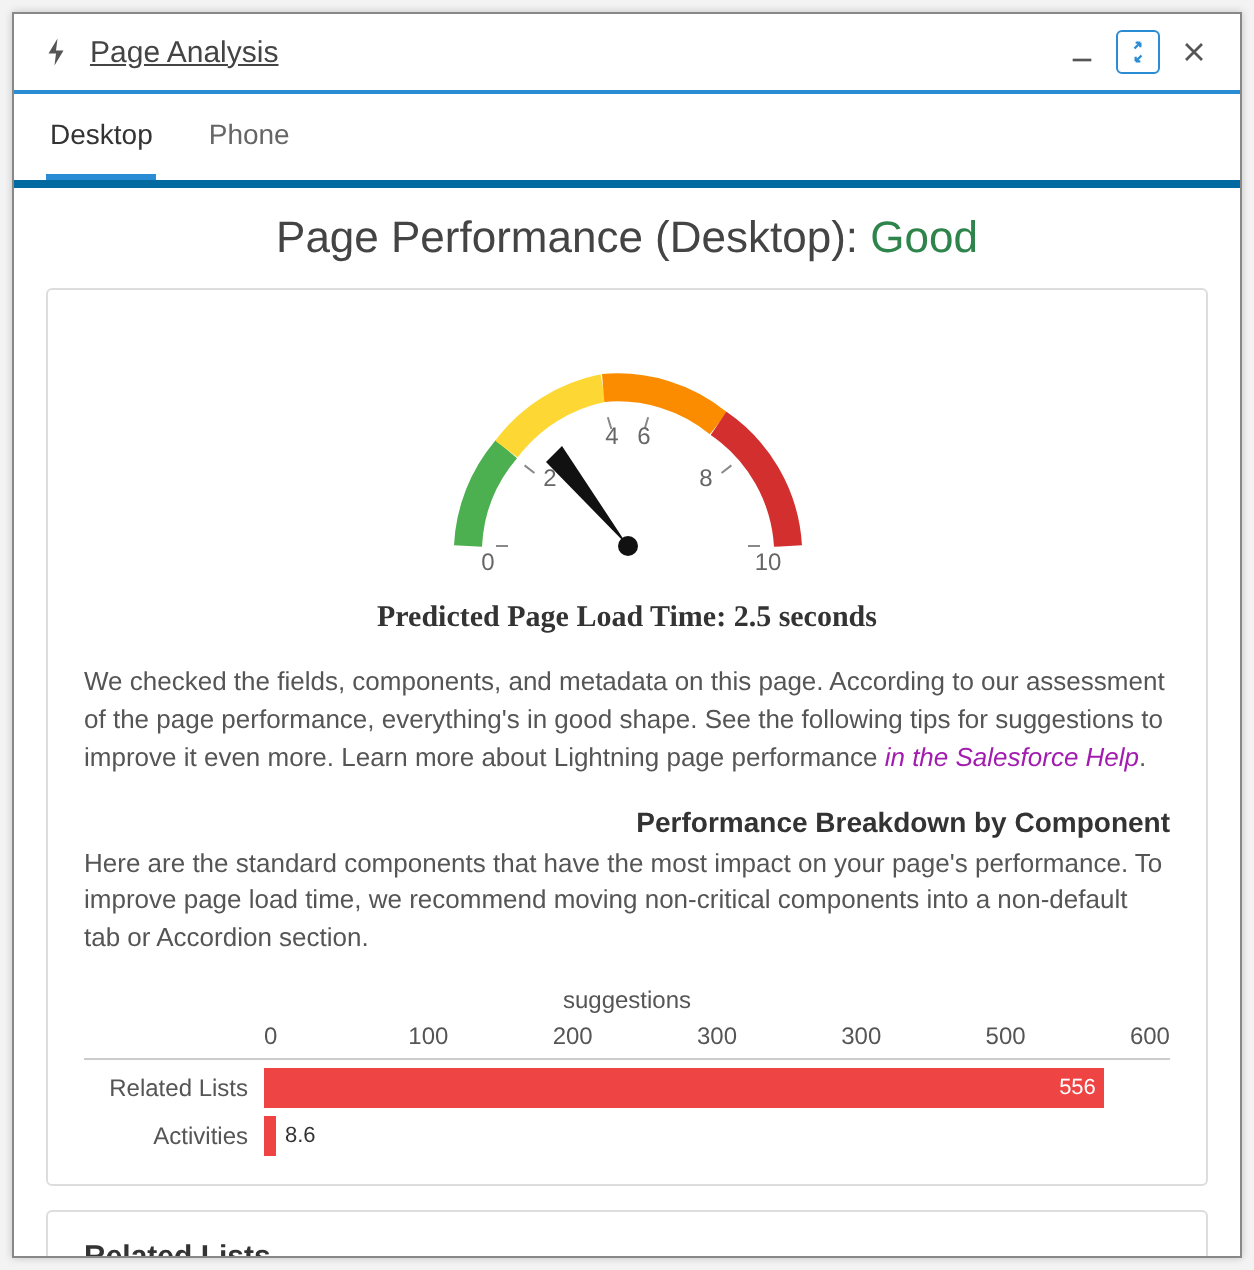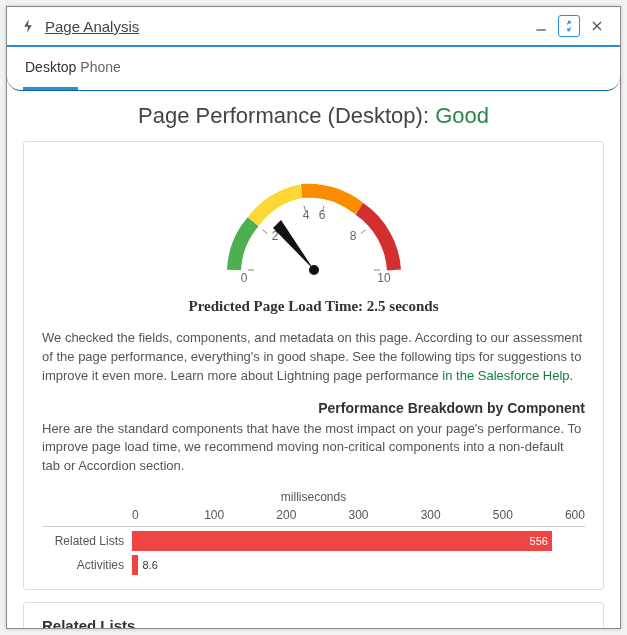--- a/index.html
+++ b/index.html
@@ -50,22 +50,22 @@
       color: #555;
       border-radius: 3px;
     }
     .win-btn.box {
       border: 1px solid #2a8cd4;
       color: #2a8cd4;
     }
     .tabs {
       display: flex;
       padding: 0 16px;
-      border-bottom: 1px solid #0369a1;
-      border-radius: 14px;
+      border-bottom: 4px solid #0369a1;
+      gap: 24px;
     }
     .tab {
       padding: 12px 2px;
       font-size: 14px;
       color: #666;
       cursor: pointer;
       border-bottom: 3px solid transparent;
     }
     .tab.active {
       color: #333;
@@ -112,21 +112,21 @@
       color: #333;
       margin: 8px 0 14px;
       font-family: Liberation Serif, serif;
     }
     .body-text {
       font-size: 13px;
       color: #555;
       line-height: 1.45;
       margin-bottom: 14px;
     }
-    .body-text a { color: #15803d; text-decoration: none; }
+    .body-text a { color: #a21caf; text-decoration: none; font-style: italic; }
     .section-subtitle {
       font-size: 14px;
       font-weight: 700;
       color: #333;
       margin-bottom: 4px;
       text-align: right;
     }
     .chart {
       margin-top: 10px;
     }
@@ -268,21 +268,21 @@
       <div class="predicted">Predicted Page Load Time: 2.5 seconds</div>
 
       <p class="body-text">
         <span>We checked the fields, components, and metadata on this page. According to our assessment of the page performance, everything's in good shape. See the following tips for suggestions to improve it even more. Learn more about Lightning page performance </span><a href="#">in the Salesforce Help</a><span>.</span>
       </p>
 
       <div class="section-subtitle">Performance Breakdown by Component</div>
       <p class="body-text">Here are the standard components that have the most impact on your page's performance. To improve page load time, we recommend moving non-critical components into a non-default tab or Accordion section.</p>
 
       <div class="chart">
-        <div class="chart-title">milliseconds</div>
+        <div class="chart-title">suggestions</div>
         <div class="chart-axis">
           <div class="axis-label-col"></div>
           <div class="ticks">
             <span>0</span>
             <span>100</span>
             <span>200</span>
             <span>300</span>
             <span>300</span>
             <span>500</span>
             <span style="flex:0">600</span>

